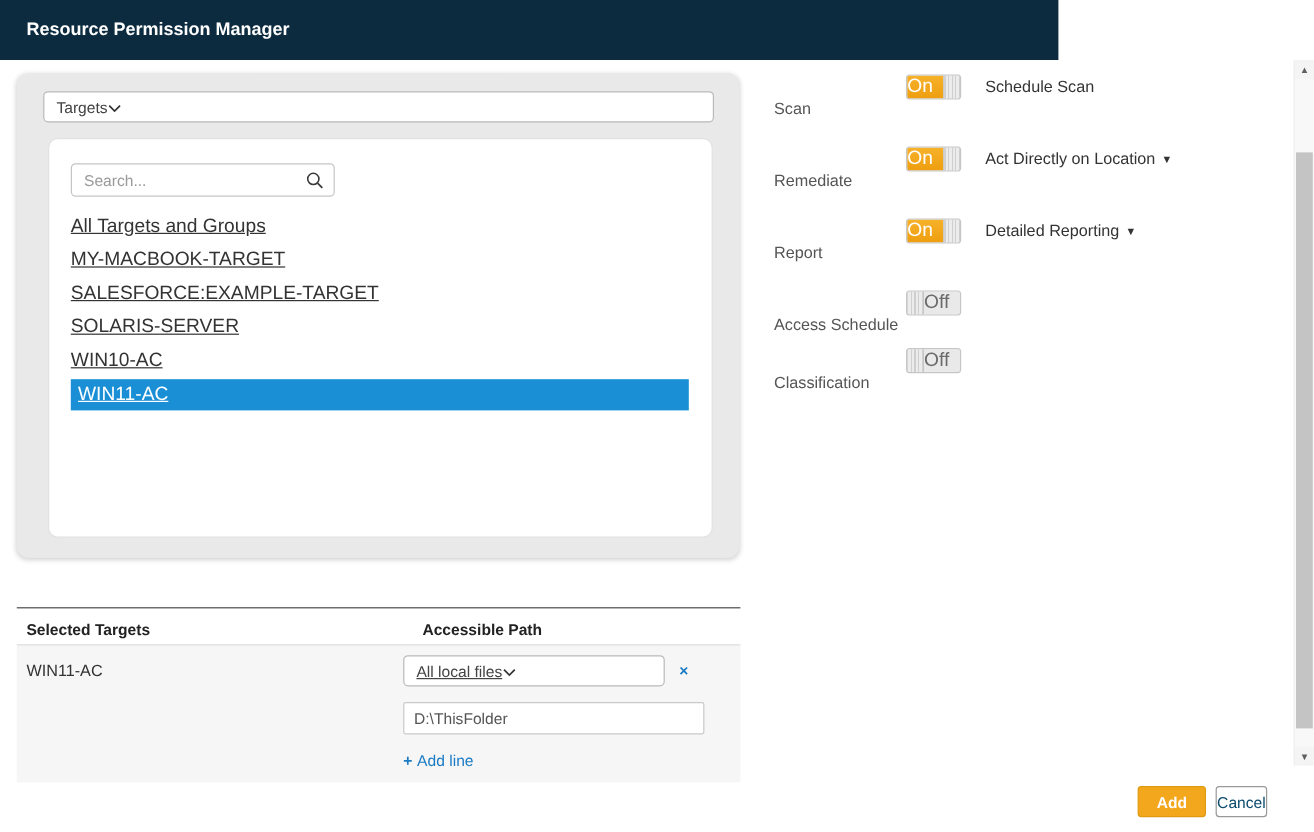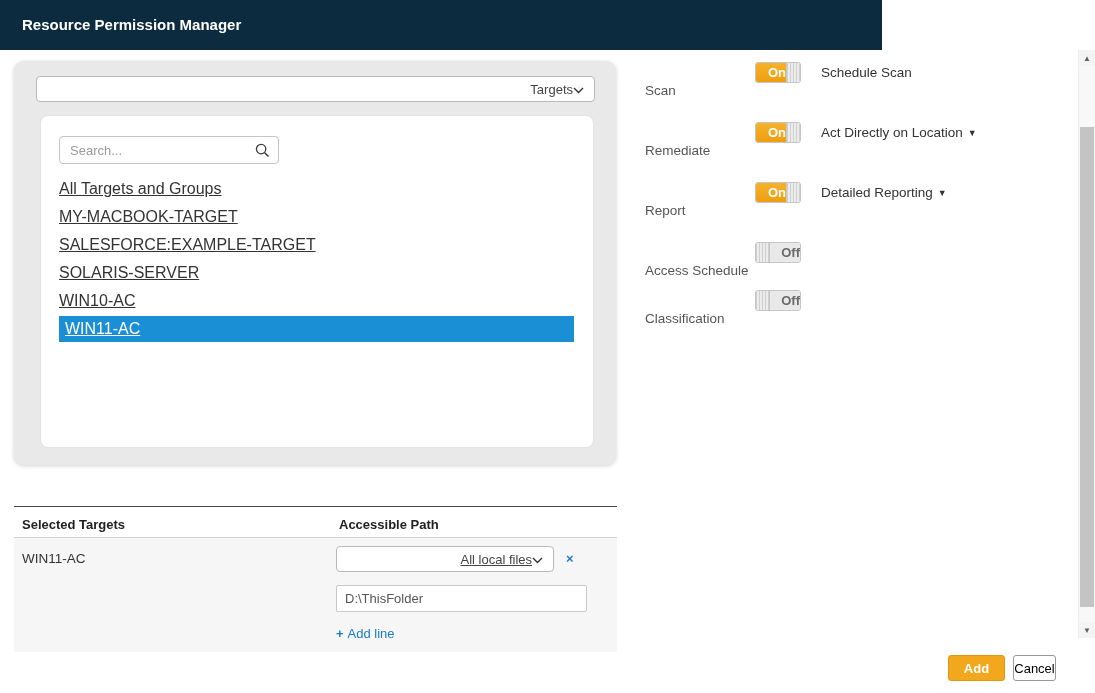--- a/index.html
+++ b/index.html
@@ -23,21 +23,21 @@
   }
 
   
   .left-panel {
     position: absolute; left: 14px; top: 61px; width: 602px; height: 404px;
     background: #e9e9e9; border-radius: 10px;
     box-shadow: 0 1px 4px rgba(0,0,0,0.18);
   }
   .select-box {
     background: #fff; border: 1px solid #b9b9b9; border-radius: 4px;
-    display: flex; align-items: center; justify-content: flex-end;
+    display: flex; align-items: center; justify-content: flex-start;
     padding: 0 10px; font-size: 13px; color: #444; cursor: default;
   }
   .view-select { position: absolute; left: 22px; top: 15px; width: 559px; height: 26px; }
   .inner-panel {
     position: absolute; left: 26px; top: 54px; width: 554px; height: 333px;
     background: #fff; border-radius: 8px; border: 1px solid #e2e2e2;
   }
   .search-wrap { position: absolute; left: 18px; top: 20px; width: 220px; height: 28px; }
   .search-input {
     width: 100%; height: 100%; border: 1px solid #c5c5c5; border-radius: 4px;
@@ -55,21 +55,21 @@
   .target-list li.selected {
     background: #1b8fd6; color: #fff;
     margin-left: 18px; margin-right: 19px; padding-left: 6px;
     height: 26px; line-height: 26px; margin-top: 1px; margin-bottom: 1px;
   }
 
   
   .top-divider { position: absolute; left: 14px; top: 506px; width: 603px; height: 1px; background: #4a4a4a; }
   .th { position: absolute; font-size: 13px; font-weight: bold; color: #222; top: 517px; }
   .th-target { left: 22px; }
-  .th-path { left: 339px; }
+  .th-path { left: 352px; }
   .thead-underline { position: absolute; left: 14px; top: 537px; width: 603px; height: 1px; background: #d2d2d2; }
   .trow-bg { position: absolute; left: 14px; top: 538px; width: 603px; height: 114px; background: #f6f6f6; }
   .cell-target { position: absolute; left: 22px; top: 551px; font-size: 13.5px; color: #333; }
   .path-select { position: absolute; left: 336px; top: 546px; width: 218px; height: 26px; text-decoration: underline; }
   .remove-x {
     position: absolute; left: 566px; top: 551px; color: #1a7bc4;
     font-size: 13px; font-weight: bold; cursor: pointer; line-height: 16px;
   }
   .path-input {
     position: absolute; left: 336px; top: 585px; width: 251px; height: 27px;
@@ -87,21 +87,21 @@
   .opt-extra { margin-left: 20px; font-size: 13.5px; color: #333; white-space: nowrap; }
   .opt-extra.clickable { cursor: pointer; }
   .caret { font-size: 9px; color: #333; margin-left: 5px; vertical-align: 1px; }
 
   .toggle {
     display: inline-flex; width: 46px; height: 21px;
     border: 1px solid #c6c6c6; border-radius: 3px; overflow: hidden; cursor: pointer;
     background: #e9e9e9;
   }
   .toggle .t-label {
-    flex: 1; font-size: 13px; font-weight: bold; text-align: right; line-height: 19px;
+    flex: 1; font-size: 16px; font-weight: normal; text-align: left; line-height: 19px;
   }
   .toggle .t-handle {
     width: 14px;
     background: repeating-linear-gradient(90deg, #cfcfcf 0px, #cfcfcf 1px, #ececec 1px, #ececec 3px);
   }
   .toggle.on .t-label { background: linear-gradient(#f6b22a, #ee9e10); color: #fff; }
   .toggle.on .t-handle { border-left: 1px solid #c6c6c6; }
   .toggle.off .t-label { background: #e9e9e9; color: #6b6b6b; }
   .toggle.off .t-handle { border-right: 1px solid #c6c6c6; }
 
@@ -125,21 +125,21 @@
   .sb-thumb { position: absolute; top: 61px; height: 480px; left: 1px; right: 1px; background: #c4c4c4; }
 
   
   .btn { font-family: inherit; font-size: 13px; border-radius: 3px; cursor: pointer; }
   .btn-add {
     position: absolute; left: 948px; top: 655px; width: 57px; height: 26px;
     background: #f2a71d; border: 1px solid #e09a12; color: #fff; font-weight: bold;
   }
   .btn-cancel {
     position: absolute; left: 1013px; top: 655px; width: 43px; height: 26px;
-    background: #fff; border: 1px solid #999; color: #000000;
+    background: #fff; border: 1px solid #999; color: #0c4a6e;
   }
 </style>
 </head>
 <body>
 
 <div class="header">
   <span class="title">Resource Permission Manager</span>
 </div>
 
 <div class="left-panel">

